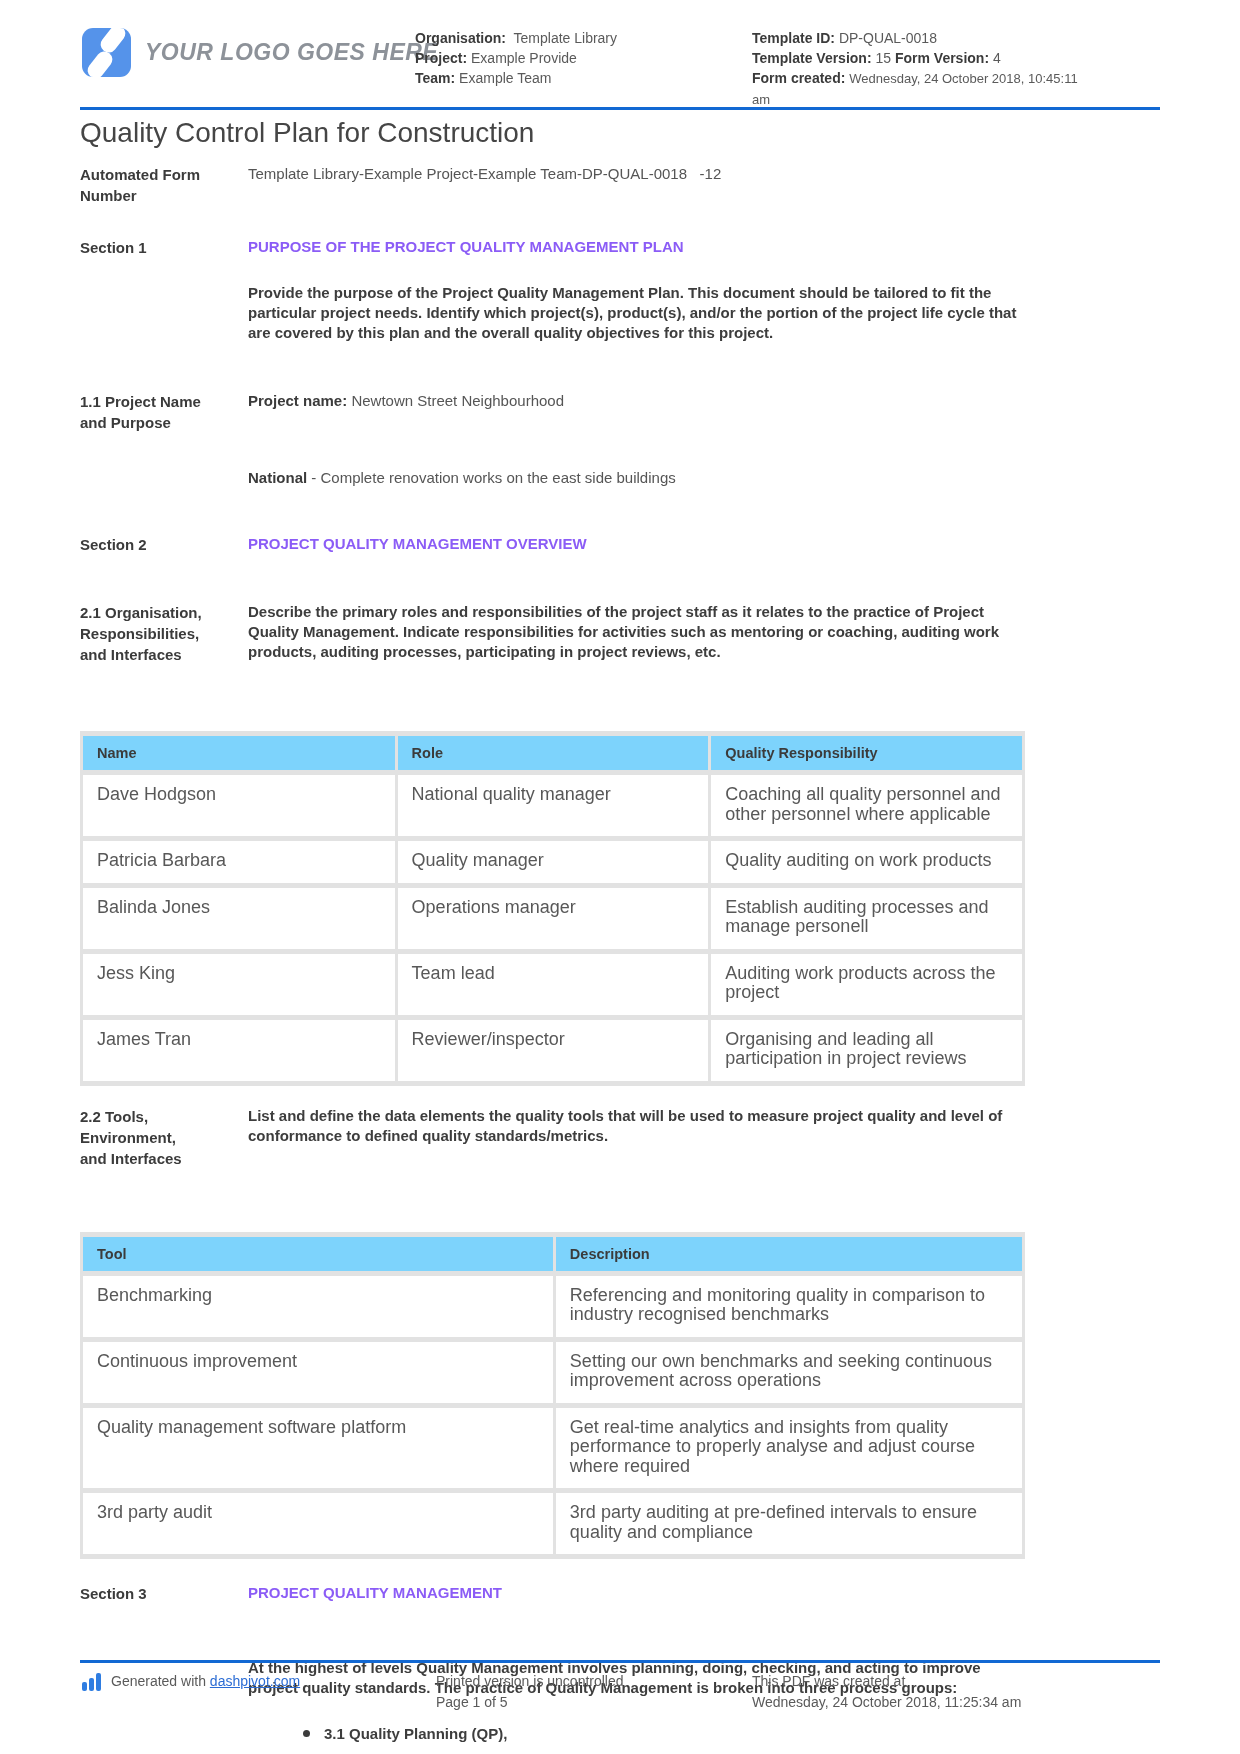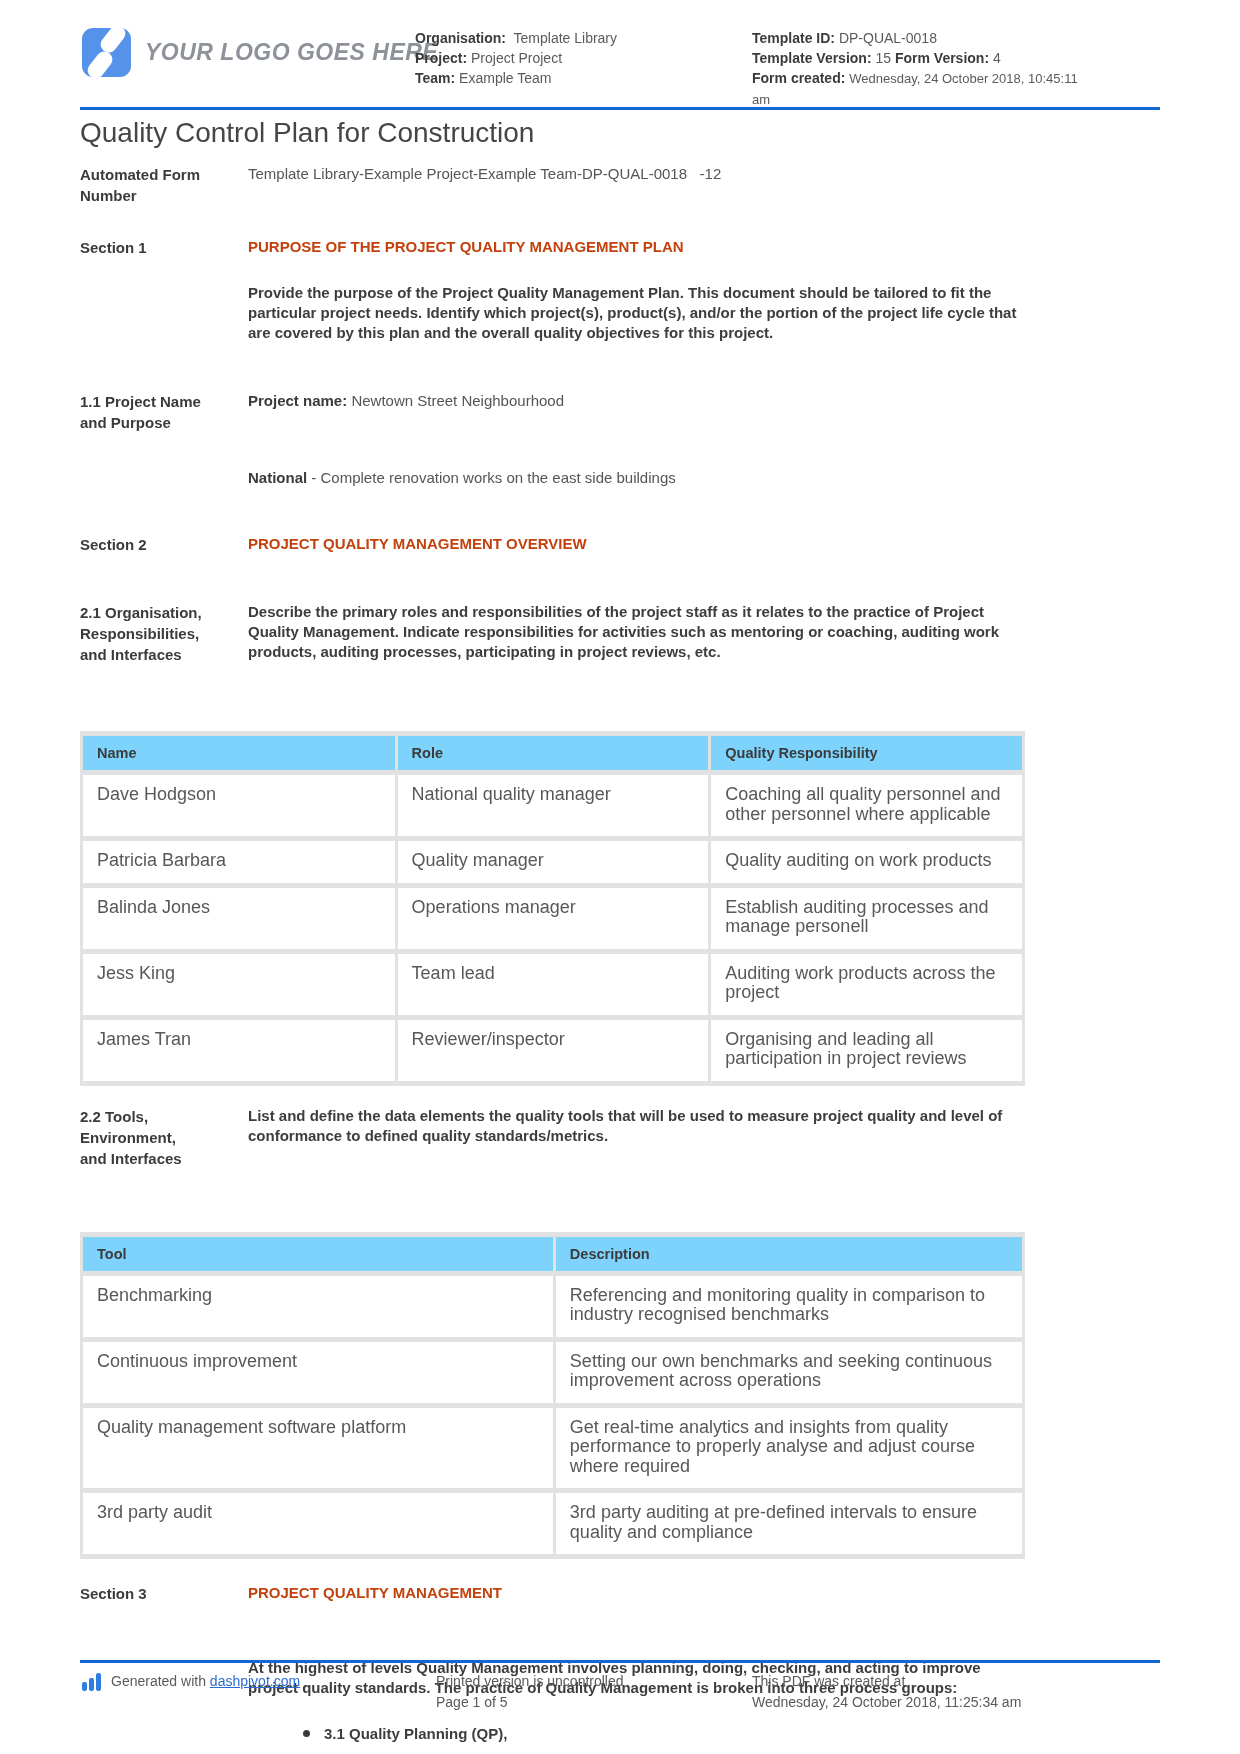--- a/index.html
+++ b/index.html
@@ -28,21 +28,21 @@
   .hdr-rule { margin-top:1px; }
 
   
   .doc-title { margin-top:7px; font-size:28px; color:#454545; font-weight:normal; }
 
   
   .row { display:flex; align-items:flex-start; }
   .row .lbl { width:122px; flex:0 0 auto; font-weight:bold; font-size:15px; line-height:21px; color:#3b3b3b; overflow-wrap:break-word; word-wrap:break-word; }
   .row .gap { width:46px; flex:0 0 auto; }
   .row .content { width:777px; font-size:15px; line-height:20px; }
-  .heading { font-weight:bold; color:#c2410c; }
+  .heading { font-weight:bold; color:#8b5cf6; }
   .instruction { font-weight:bold; color:#3d3d3d; line-height:20.5px; }
   .value { color:#555555; }
   .value b { color:#3b3b3b; }
   .pre { white-space:pre-wrap; }
 
   
   .doc-table { width:945px; border-collapse:separate; border-spacing:3px 5px; background:#e2e2e2; table-layout:fixed; }
   .doc-table th { background:#7dd3fc; text-align:left; font-size:14.5px; color:#3b3b3b; padding:9px 14px; font-weight:bold; }
   .doc-table td { background:#ffffff; font-size:18px; color:#585858; padding:10px 14px 12px 14px; line-height:19.5px; vertical-align:top; }
 
@@ -85,21 +85,21 @@
     <div class="logo-wrap">
       <div class="logo-icon">
         <span class="logo-pill top"></span>
         <span class="logo-pill bot"></span>
       </div>
       <span class="logo-text">YOUR LOGO GOES HERE</span>
     </div>
 
     <div class="meta meta-left">
       <div><b>Organisation:</b>&nbsp; <span>Template Library</span></div>
-      <div><b>Project:</b> <span>Project Project</span></div>
+      <div><b>Project:</b> <span>Example Provide</span></div>
       <div><b>Team:</b> <span>Example Team</span></div>
     </div>
 
     <div class="meta meta-right">
       <div><b>Template ID:</b> <span>DP-QUAL-0018</span></div>
       <div><b>Template Version:</b> <span>15</span> <b>Form Version:</b> <span>4</span></div>
       <div><b>Form created:</b> <span class="small">Wednesday, 24 October 2018, 10:45:11 am</span></div>
     </div>
   </div>
 

